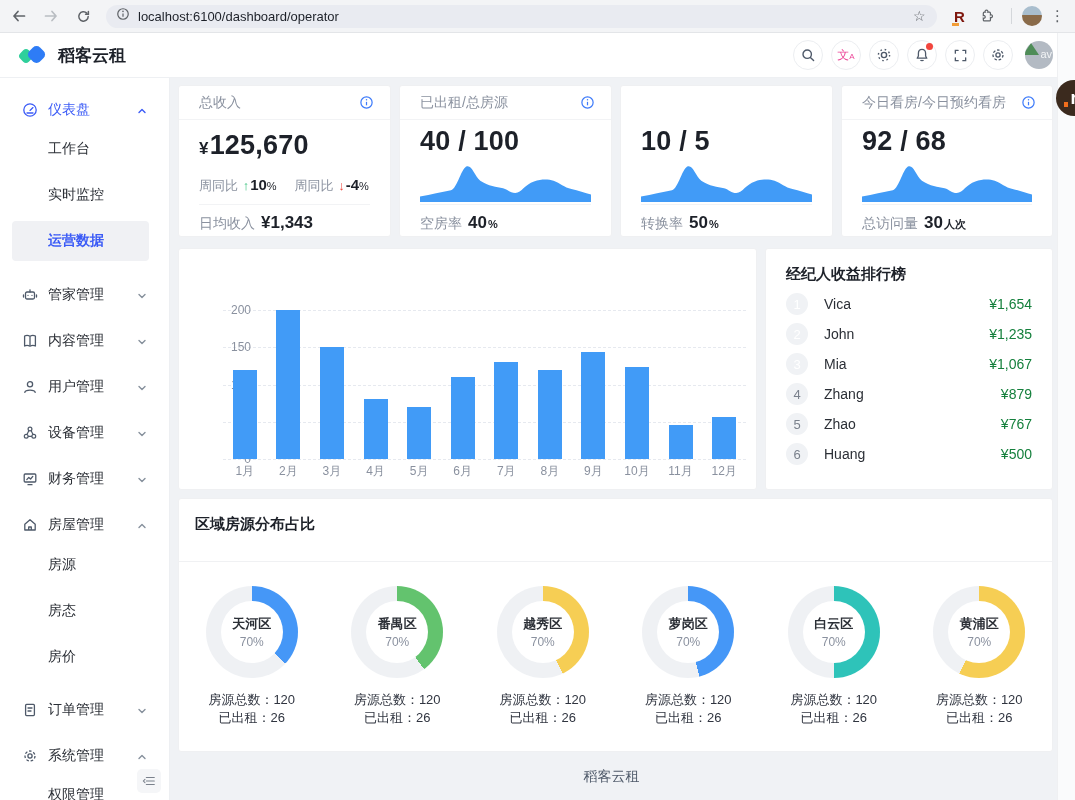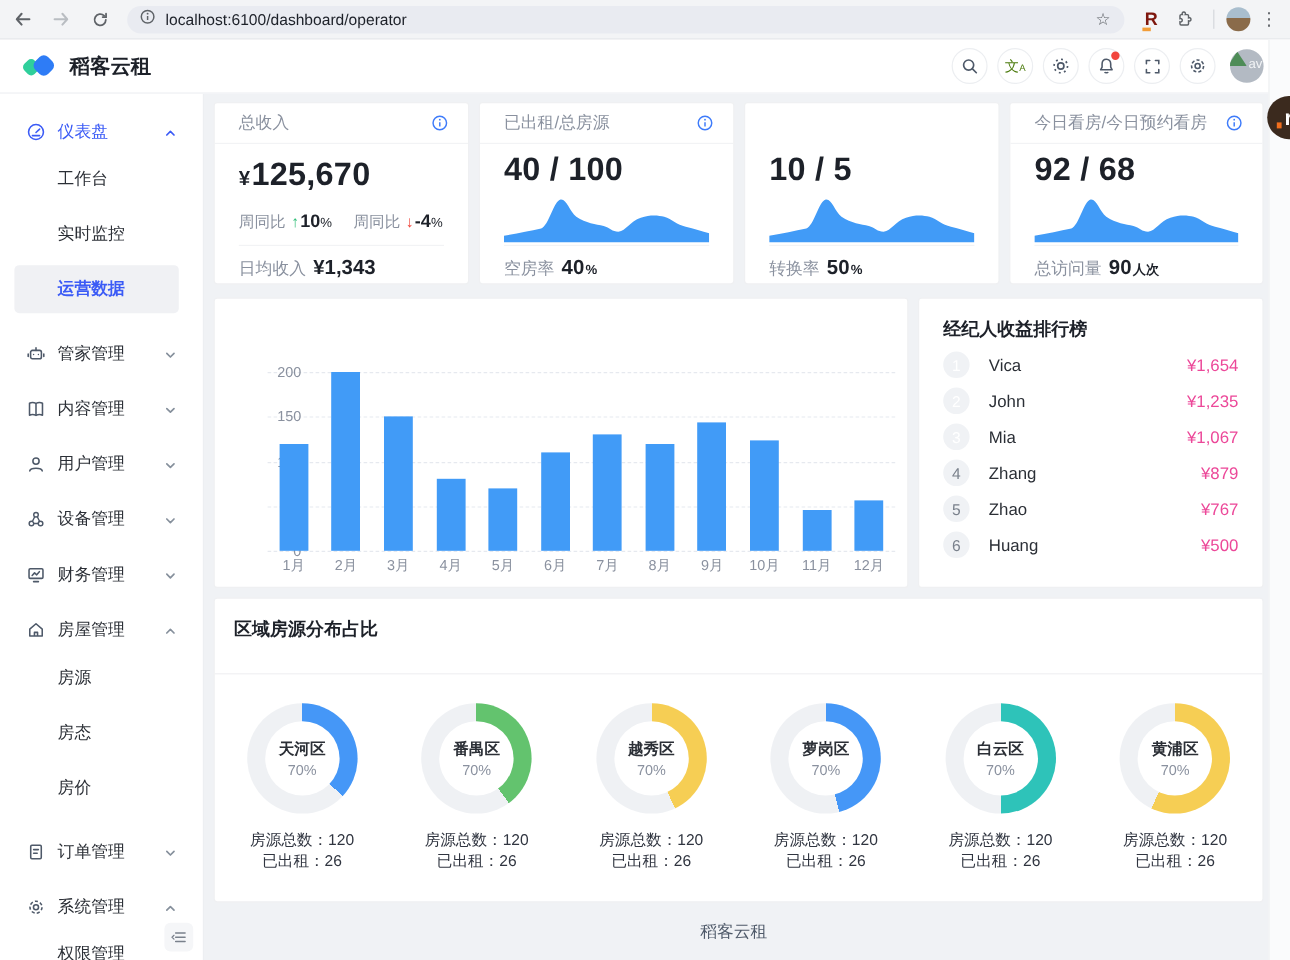--- a/index.html
+++ b/index.html
@@ -23,21 +23,21 @@
 
   
   .app-header { position:absolute; top:33px; left:0; width:1075px; height:45px; background:#FFFFFF; border-bottom:1px solid #EEF0F3; display:flex; align-items:center; z-index:5; }
   .logo { position:relative; width:26px; height:26px; margin-left:20px; flex:0 0 auto; }
   .logo .sq1 { position:absolute; left:0px; top:8px; width:12px; height:12px; border-radius:4px; background:#2FCF9B; transform:rotate(45deg); }
   .logo .sq2 { position:absolute; left:9px; top:5px; width:15px; height:15px; border-radius:5px; background:#2E7CF6; transform:rotate(45deg); }
   .app-title { font-size:17px; font-weight:700; color:#1D2129; margin-left:12px; }
   .header-right { margin-left:auto; display:flex; align-items:center; gap:8px; padding-right:22px; }
   .h-btn { width:30px; height:30px; border-radius:50%; border:1px solid #ECEEF1; background:#fff; display:flex; align-items:center; justify-content:center; color:#4E5969; position:relative; }
   .h-btn svg { display:block; }
-  .h-txt { font-size:12px; color:#4d7c0f; line-height:1; }
+  .h-txt { font-size:12px; color:#ec4899; line-height:1; }
   .h-txt small { font-size:8px; }
   .notif-dot { position:absolute; top:2px; right:3px; width:7px; height:7px; border-radius:50%; background:#F2453D; }
   .h-avatar { width:28px; height:28px; border-radius:50%; background:#B3BAC3; position:relative; overflow:hidden; margin-left:4px; }
   .h-avatar .mnt { position:absolute; left:-2px; top:2px; width:16px; height:12px; background:#4E8C57; clip-path:polygon(50% 0,0 100%,100% 100%); }
   .h-avatar .av-t { position:absolute; right:1px; top:7px; font-size:11px; color:#F2F4F6; }
 
   
   .sidebar { position:absolute; top:78px; left:0; width:170px; height:722px; background:#FFFFFF; border-right:1px solid #EDEFF2; overflow:hidden; }
   .s-row { position:absolute; left:0; width:170px; height:46px; display:flex; align-items:center; font-size:14px; color:#2B2F36; cursor:default; }
   .s-row .bg { position:absolute; left:12px; right:21px; top:3px; bottom:3px; background:#F0F1F4; border-radius:4px; }
@@ -84,21 +84,21 @@
   .xlabels { position:absolute; left:44px; top:214px; width:523px; display:flex; }
   .xlabel { flex:1; text-align:center; font-size:12px; color:#8A919F; }
 
   
   .ranking-card { top:170px; left:595px; width:288px; height:242px; }
   .rk-title { position:absolute; left:20px; top:16px; font-size:15px; font-weight:700; color:#1D2129; }
   .rk-row { position:absolute; left:20px; right:20px; height:30px; display:flex; align-items:center; }
   .rk-badge { width:22px; height:22px; border-radius:50%; background:#F0F2F5; display:flex; align-items:center; justify-content:center; font-size:13px; color:#7A818C; flex:0 0 auto; }
   .rk-badge.top { color:#FFFFFF; }
   .rk-name { margin-left:16px; font-size:14px; color:#2B2F36;text-align:center; }
-  .rk-amount { margin-left:auto; font-size:14px; color:#ec4899; }
+  .rk-amount { margin-left:auto; font-size:14px; color:#15803d; }
 
   
   .region-card { top:420px; left:8px; width:875px; height:254px; }
   .rg-title { position:absolute; left:16px; top:16px; font-size:15px; font-weight:700; color:#1D2129; }
   .city-tabs { position:absolute; right:105px; top:11px; display:flex; gap:10px; align-items:center; }
   .city-tab { font-size:13px; color:#4E5969; padding:6px 12px; border-radius:15px; }
   .city-tab.active { background:#EEF0F4; color:#3B5BF6; }
   .rg-divider { position:absolute; left:0; right:0; top:62px; border-top:1px solid #F0F1F3; }
   .donut-row { position:absolute; left:0; right:0; top:78px; display:flex; }
   .donut-col { flex:1; display:flex; flex-direction:column; align-items:center; }
@@ -428,21 +428,21 @@
             </svg>
         </span>
       </div>
       <div class="sc-value" style="top:40px">92 / 68</div>
       <div class="sparkline"><svg viewBox="0 0 210 64" preserveAspectRatio="none" width="100%" height="100%">
             <path d="M0 56 C14 53 26 50 38 47 C46 44 51 13 58 12 C64 11 67 26 74 33 C84 41 94 42 102 44 C108 46 111 51 117 51 C125 50 129 38 140 34 C150 30 158 31 164 33 C172 36 177 43 186 45 C194 47 203 51 210 53 L210 64 L0 64 Z" fill="#419BF7"></path>
           </svg></div>
       <div class="sc-divider"></div>
       <div class="sc-foot">
           <span>总访问量</span>
-          <span class="f-value">90</span>
+          <span class="f-value">30</span>
           <span class="f-suf">人次</span>
         </div>
     </div>
 
     <div class="card chart-card">
       <div class="plot" id="bar-plot">
           <div class="gridline" style="top: 149px;"></div>
           <div class="ytick" style="top: 149px;">0</div>
           <div class="gridline" style="top: 111.75px;"></div>
           <div class="ytick" style="top: 111.75px;">50</div>

